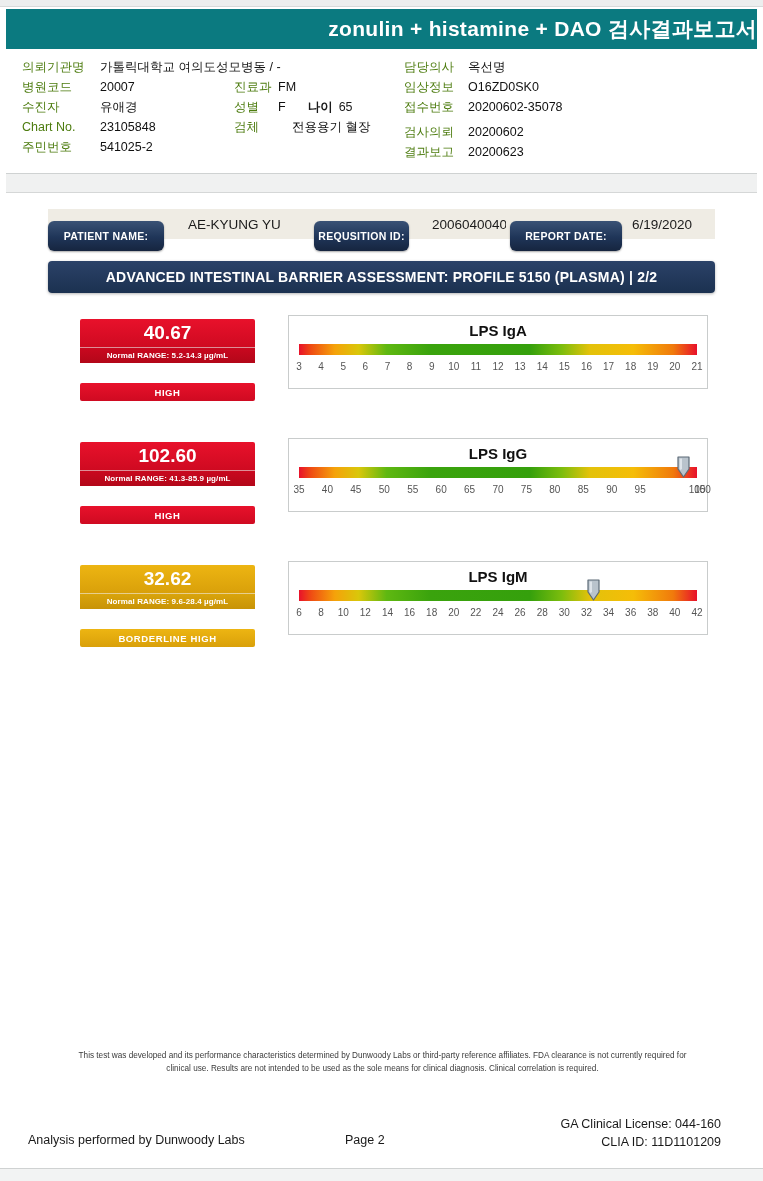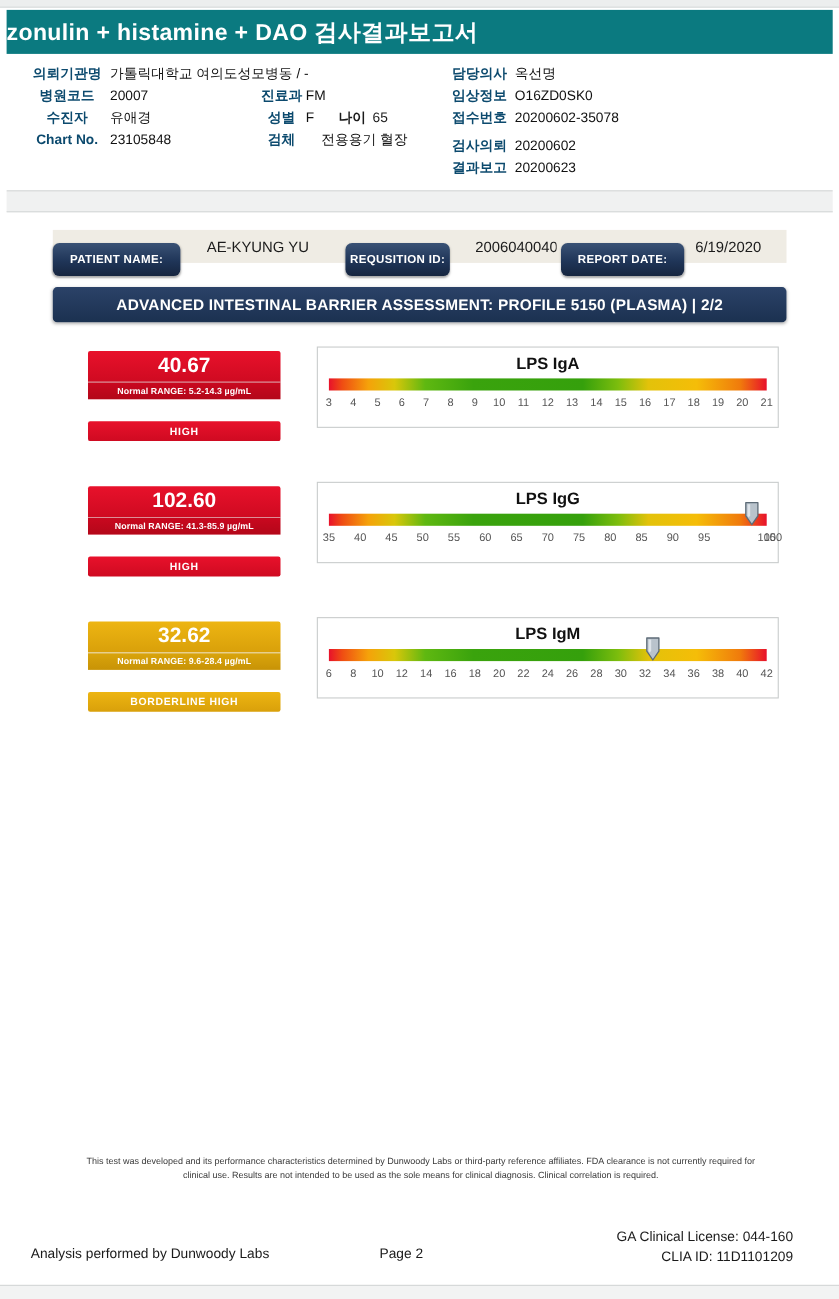--- a/index.html
+++ b/index.html
@@ -12,41 +12,41 @@
     overflow:hidden;
   }
   .page{position:relative;width:763px;height:1181px;background:#fff;}
 
   
   .topstrip{height:6px;background:#eceeee;border-bottom:1px solid #d8dada;}
   .banner{
     margin:2px 6px 0 6px;
     height:40px;
     background:#0b7a80;
-    display:flex;align-items:center;justify-content:flex-start;
+    display:flex;align-items:center;justify-content:flex-end;
   }
   .banner-title{
     color:#ffffff;font-size:21px;font-weight:bold;letter-spacing:.3px;
     white-space:nowrap;
   }
 
   
   .infoblock{
     padding:8px 0 8px 0;
     margin:0 6px;
     position:relative;
     height:108px;
     border-bottom:1px solid #cfd2d2;
   }
   .infocol{position:absolute;top:8px;}
   .c1{left:16px;}
   .c2{left:228px;}
   .c3{left:398px;}
   .irow{height:20px;line-height:20px;white-space:nowrap;font-size:12.5px;}
-  .ilab{font-weight:bold;display:inline-block;color:#0c4a6e;text-align:center;}
+  .ilab{font-weight:normal;display:inline-block;color:#4d7c0f;}
   .ival{display:inline-block;color:#111;}
   .c1 .ilab{width:78px;}
   .c2 .ilab{width:44px;}
   .c3 .ilab{width:64px;}
   .sub-inline{display:inline-block;font-weight:bold;margin-left:22px;}
   .sub-inline-v{display:inline-block;margin-left:6px;font-weight:normal;}
 
   .graygap{height:18px;background:#f0f1f1;border-bottom:1px solid #d5d7d7;margin:0 6px;}
 
   
@@ -170,20 +170,23 @@
         <span class="ilab">의뢰기관명</span><span class="ival">가톨릭대학교 여의도성모병동     / -</span>
       </div>
       <div class="irow">
         <span class="ilab">병원코드</span><span class="ival">20007</span>
       </div>
       <div class="irow">
         <span class="ilab">수진자</span><span class="ival">유애경</span>
       </div>
       <div class="irow">
         <span class="ilab">Chart No.</span><span class="ival">23105848</span>
+      </div>
+      <div class="irow">
+        <span class="ilab">주민번호</span><span class="ival">541025-2</span>
       </div>
     </div>
 
     <div class="infocol c2" style="top:28px;">
       <div class="irow">
         <span class="ilab">진료과</span><span class="ival">FM</span>
       </div>
       <div class="irow">
         <span class="ilab">성별</span><span class="ival">F</span><span class="sub-inline">나이</span><span class="sub-inline-v">65</span>
       </div>

